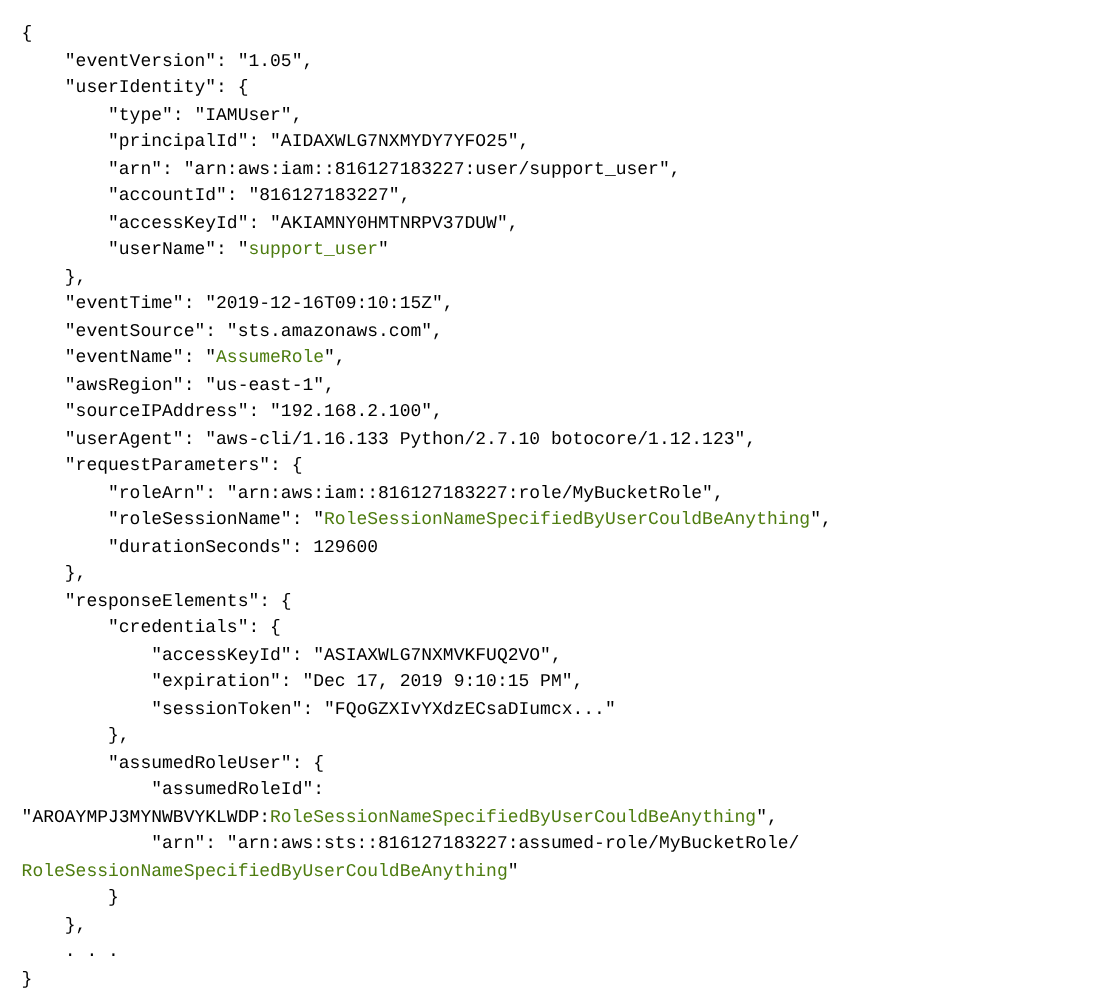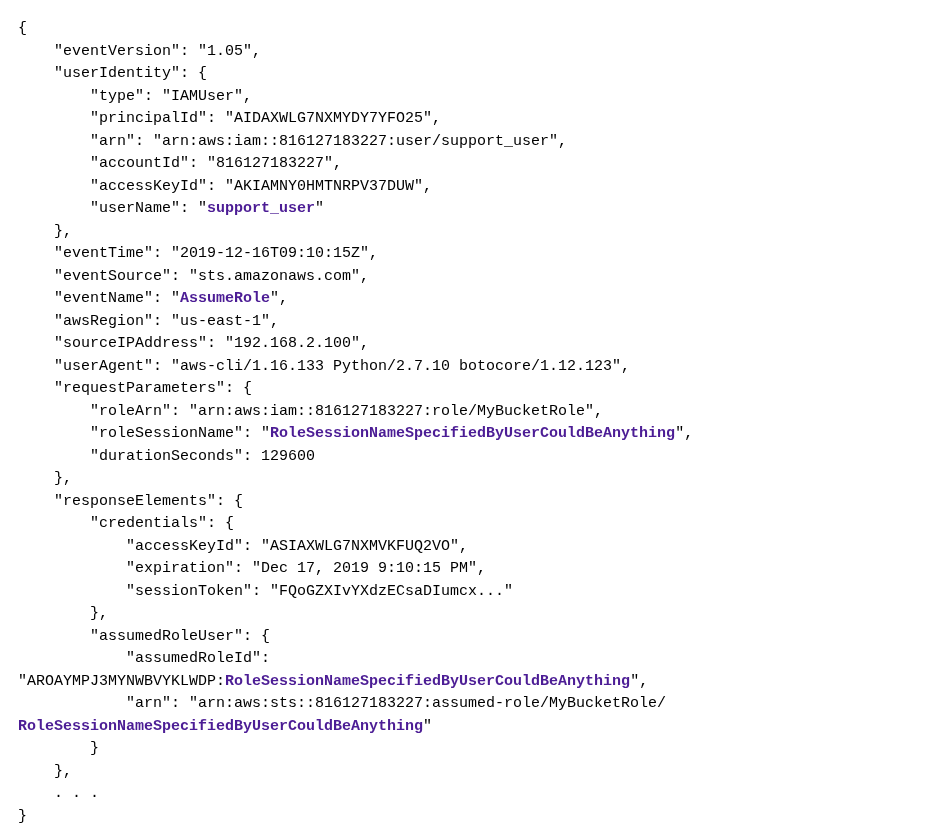--- a/index.html
+++ b/index.html
@@ -10,22 +10,22 @@
     body {
       font-family: "Courier New", Courier, monospace;
       font-size: 15px;
       line-height: 1.5;
       color: #000;
       background: #fff;
       padding: 18px;
       white-space: pre;
     }
     .highlight {
-      color: #4c1d95;
-      font-weight: bold;
+      color: #4d7c0f;
+      font-weight: normal;
     }
   </style>
 </head>
 <body><span><span>{</span>
 <span>    "eventVersion": "1.05",</span>
 <span>    "userIdentity": {</span>
 <span>        "type": "IAMUser",</span>
 <span>        "principalId": "AIDAXWLG7NXMYDY7YFO25",</span>
 <span>        "arn": "arn:aws:iam::816127183227:user/support_user",</span>
 <span>        "accountId": "816127183227",</span>

